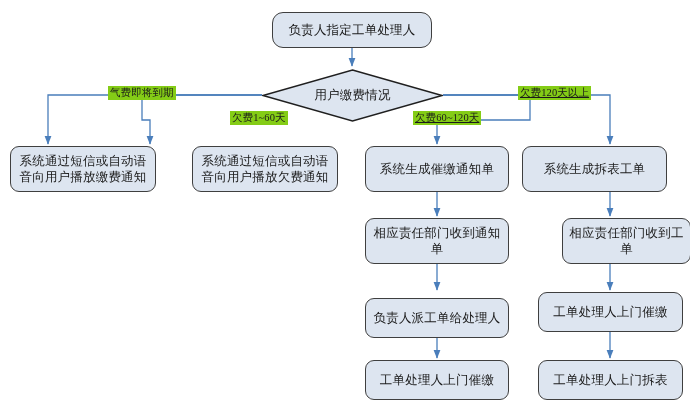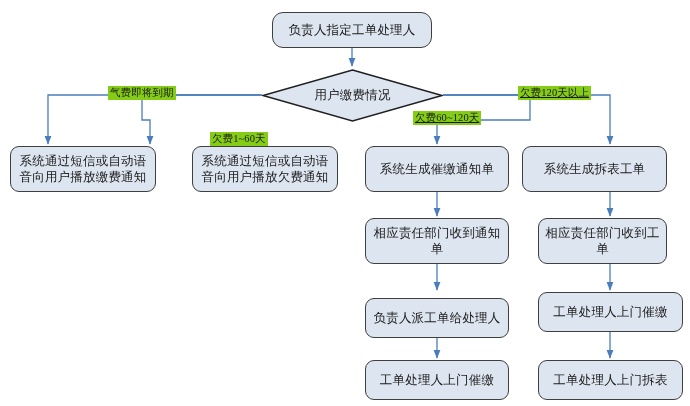--- a/index.html
+++ b/index.html
@@ -107,21 +107,21 @@
   </div>
 
   <div class="diamond-wrap" style="left:262px; top:69px; width:181px; height:53px;">
     <svg width="181" height="53" viewBox="0 0 181 53" xmlns="http://www.w3.org/2000/svg" style="position:absolute; left:0; top:0;">
       <polygon points="90.5,1 180,26.5 90.5,52 1,26.5" fill="#dde5f0" stroke="#1f1f1f" stroke-width="1.3"></polygon>
     </svg>
     <span class="diamond-label">用户缴费情况</span>
   </div>
 
   <div class="edge-label" style="left:108px; top:86px;">气费即将到期</div>
-  <div class="edge-label" style="left:210px; top:111px;margin-top:21px;">欠费1~60天</div>
+  <div class="edge-label" style="left:230px; top:111px;">欠费1~60天</div>
   <div class="edge-label" style="left:413px; top:111px;text-decoration:underline;">欠费60~120天</div>
   <div class="edge-label" style="left:518px; top:86px;text-decoration:underline;">欠费120天以上</div>
 
   <div class="node" style="left:10px; top:146px; width:146px; height:46px;">
     <span class="node-text">系统通过短信或自动语
 音向用户播放缴费通知</span>
   </div>
 
   <div class="node" style="left:192px; top:146px; width:146px; height:46px;">
     <span class="node-text">系统通过短信或自动语
@@ -134,21 +134,21 @@
 
   <div class="node" style="left:522px; top:146px; width:145px; height:46px;">
     <span class="node-text">系统生成拆表工单</span>
   </div>
 
   <div class="node" style="left:365px; top:218px; width:144px; height:46px;">
     <span class="node-text">相应责任部门收到通知
 单</span>
   </div>
 
-  <div class="node" style="left:538px; top:218px; width:129px; height:46px;">
+  <div class="node" style="left:562px; top:218px; width:129px; height:46px;">
     <span class="node-text">相应责任部门收到工单</span>
   </div>
 
   <div class="node" style="left:365px; top:292px; width:144px; height:40px;margin-top:6px;">
     <span class="node-text">负责人派工单给处理人</span>
   </div>
 
   <div class="node" style="left:538px; top:292px; width:145px; height:40px;">
     <span class="node-text">工单处理人上门催缴</span>
   </div>

